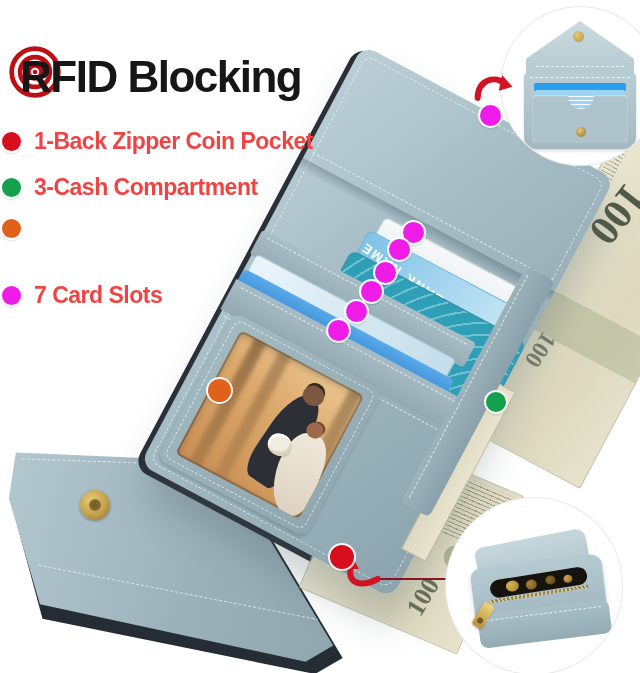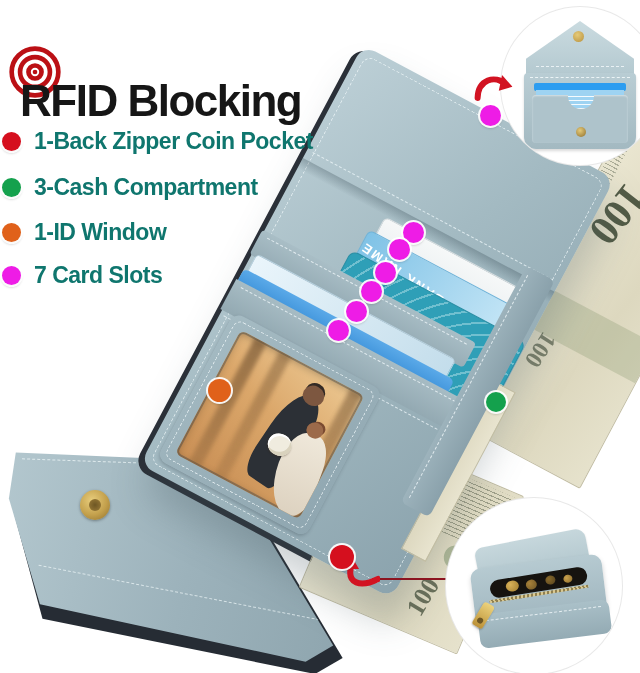--- a/index.html
+++ b/index.html
@@ -2,28 +2,28 @@
 <html><head>
 <meta charset="utf-8">
 <style>
   html,body{margin:0;padding:0;background:#fff;}
   .stage{position:relative;width:640px;height:673px;background:#ffffff;overflow:hidden;
          font-family:"Liberation Sans",sans-serif;}
   .abs{position:absolute;}
 
   
   .rfid-icon{left:7px;top:44px;width:56px;height:56px;z-index:6;}
-  .title{left:20px;top:52px;font-size:44px;font-weight:bold;color:#161616;letter-spacing:-1.5px;z-index:7;white-space:nowrap;margin-top:24px;}
+  .title{left:20px;top:52px;font-size:44px;font-weight:bold;color:#161616;letter-spacing:-1.5px;z-index:7;white-space:nowrap;}
 
   
   .feature{left:2px;display:flex;align-items:center;gap:13px;z-index:7;}
-  .f1{top:128px;} .f2{top:174px;} .f3{top:219px;} .f4{top:262px;}
+  .f1{top:128px;} .f2{top:174px;} .f3{top:219px;} .f4{top:282px;}
   .fdot{width:19px;height:19px;border-radius:50%;flex:0 0 auto;
         box-shadow:0 0 0 2px rgba(255,255,255,.9),0 2px 3px rgba(0,0,0,.3);}
-  .flabel{font-size:23px;font-weight:bold;color:#0f766e;letter-spacing:-0.5px;white-space:nowrap;}
+  .flabel{font-size:23px;font-weight:bold;color:#ef4444;letter-spacing:-0.5px;white-space:nowrap;}
 
   
   .wallet{left:363px;top:45px;width:285px;height:475px;transform:rotate(28deg);transform-origin:0 0;z-index:2;}
   .wallet *{position:absolute;}
 
   .bill{background:linear-gradient(100deg,#ece8d3,#ddd8bf 60%,#e6e2cc);border:1px solid #c2bda2;}
   .bill-top{left:266px;top:-52px;width:132px;height:340px;z-index:1;border-radius:2px;}
   .bill-bottom{left:190px;top:330px;width:170px;height:170px;z-index:3;border-radius:2px;transform:rotate(-5deg);}
   .bill-num{font-family:"Liberation Serif",serif;font-weight:bold;color:#39442f;opacity:.85;line-height:1;}
   .bn-a{left:6px;top:60px;font-size:42px;transform:rotate(100deg);}
@@ -174,21 +174,20 @@
   <div class="abs feature f1">
     <span class="fdot" style="background: rgb(213, 15, 30);"></span>
     <span class="flabel">1-Back Zipper Coin Pocket</span>
   </div>
   <div class="abs feature f2">
     <span class="fdot" style="background: rgb(20, 161, 77);"></span>
     <span class="flabel">3-Cash Compartment</span>
   </div>
   <div class="abs feature f3">
     <span class="fdot" style="background: rgb(224, 97, 26);"></span>
-    <span class="flabel">1-ID Window</span>
   </div>
   <div class="abs feature f4">
     <span class="fdot" style="background: rgb(238, 28, 230);"></span>
     <span class="flabel">7 Card Slots</span>
   </div>
 
   <div class="abs flap-edge"></div>
   <div class="abs flap">
     <span class="fs1"></span>
     <span class="fs2"></span>

